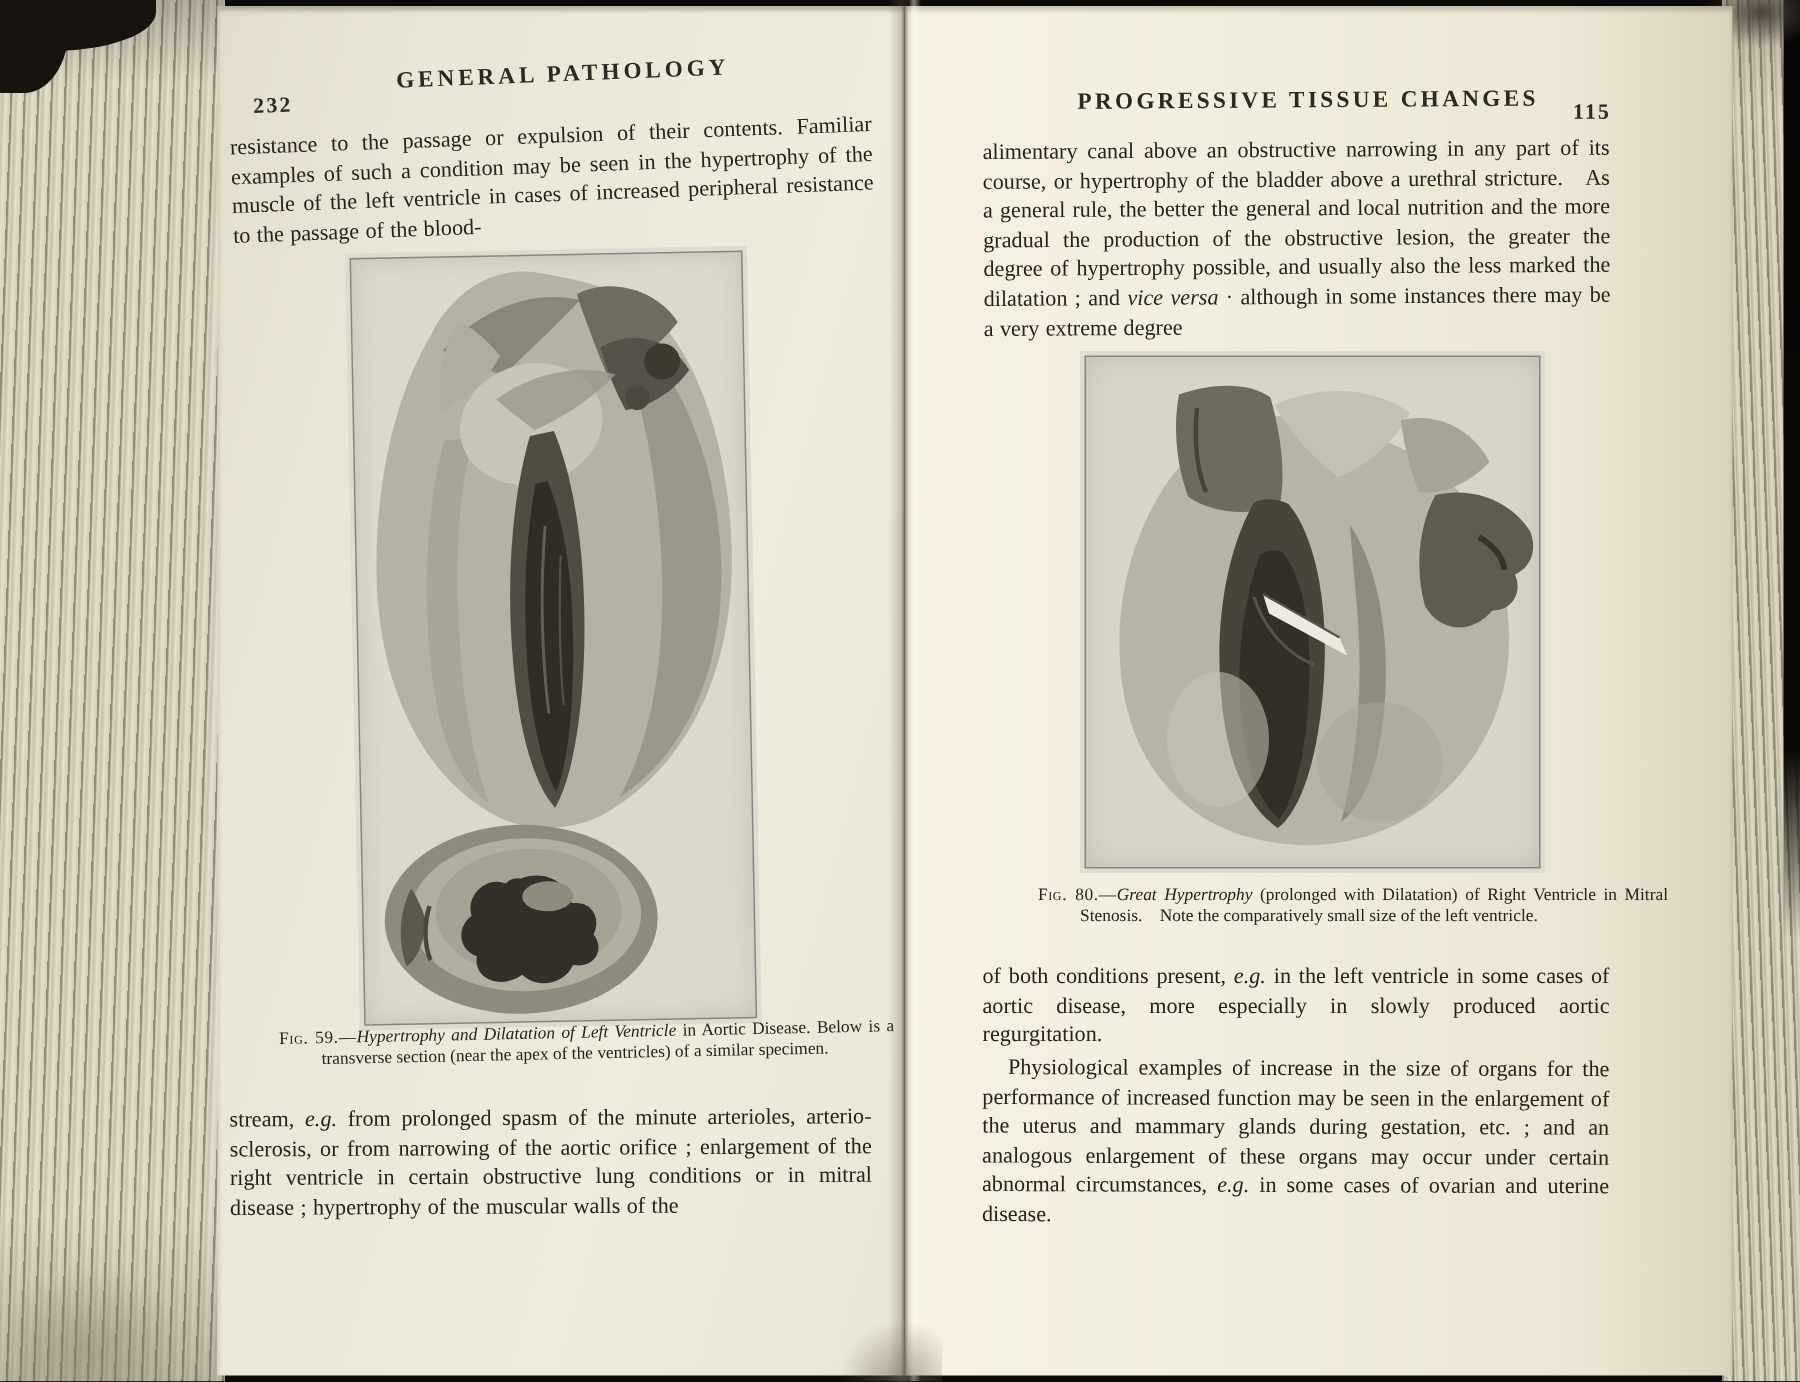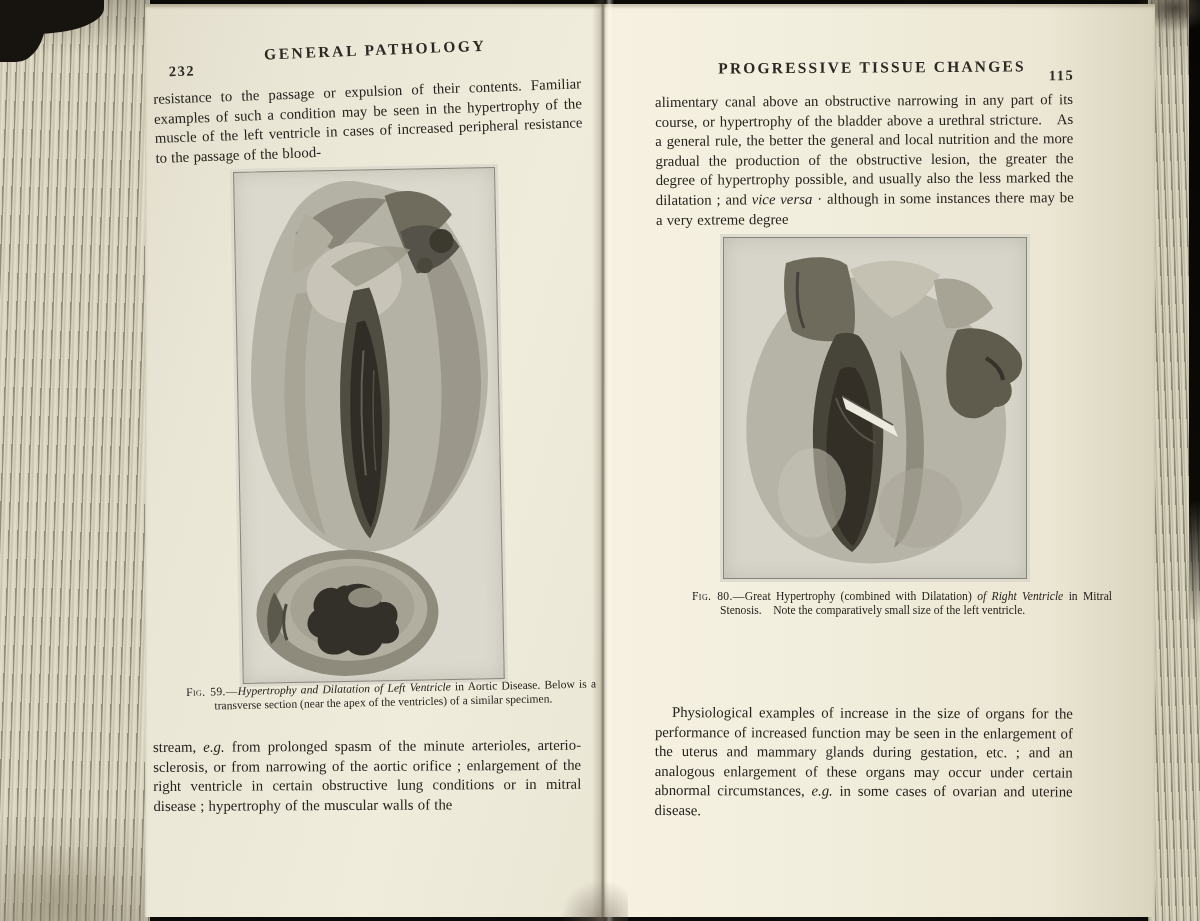--- a/index.html
+++ b/index.html
@@ -159,18 +159,19 @@
 
         <path d="M118,158 L169,187 L174,199 L122,171 Z" fill="#eceade"></path>
         <path d="M118,158 L169,187" stroke="#55524a" stroke-width="1.5"></path>
 
         <ellipse cx="88" cy="255" rx="34" ry="45" fill="#c7c4b6" opacity=".55"></ellipse>
         <ellipse cx="196" cy="270" rx="42" ry="40" fill="#a8a597" opacity=".5"></ellipse>
       </g>
     </svg>
   </div>
 
-  <div class="block caption" style="left:692px;top:590px;width:392px;"><span class="sc">Fig. 80.—</span><span style="">Great Hypertrophy</span><span> (combined with Dilatation) </span><span style="font-style: italic;">of Right Ventricle</span><span> in Mitral Stenosis. Note the comparatively small size of the left ventricle.</span></div>
+  <div class="block caption" style="left:692px;top:590px;width:392px;"><span class="sc">Fig. 80.—</span><span style="font-style: italic;">Great Hypertrophy</span><span> (prolonged with Dilatation) </span><span style="">of Right Ventricle</span><span> in Mitral Stenosis. Note the comparatively small size of the left ventricle.</span></div>
 
+  <div class="block body-par" style="left:655px;top:642px;width:418px;"><span>of both conditions present, </span><span style="font-style: italic;">e.g.</span><span> in the left ventricle in some cases of aortic disease, more especially in slowly produced aortic regurgitation.</span></div>
 
   <div class="block body-par indent-first" style="left:655px;top:703px;width:418px;transform:rotate(0.2deg);"><span>Physiological examples of increase in the size of organs for the performance of increased function may be seen in the enlargement of the uterus and mammary glands during gestation, etc. ; and an analogous enlargement of these organs may occur under certain abnormal circumstances, </span><span style="font-style: italic;">e.g.</span><span> in some cases of ovarian and uterine disease.</span></div>
 
 </div>
 
 </body></html>

